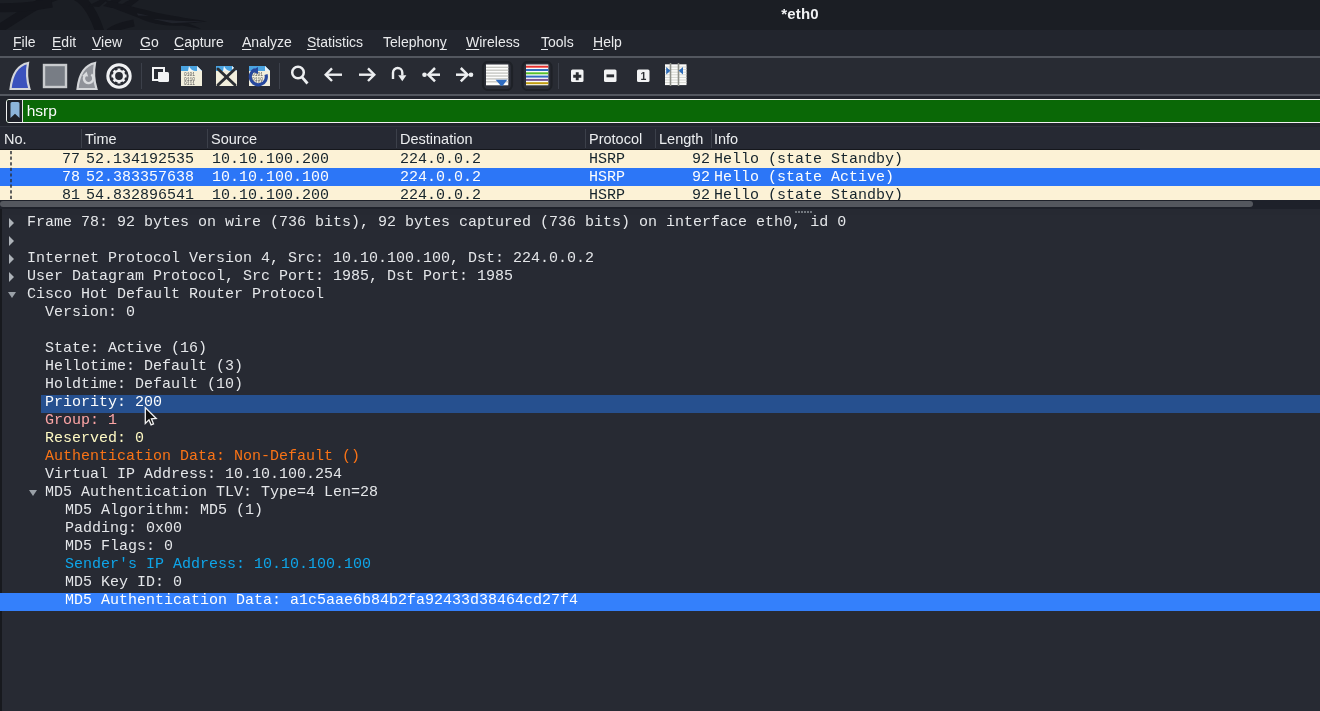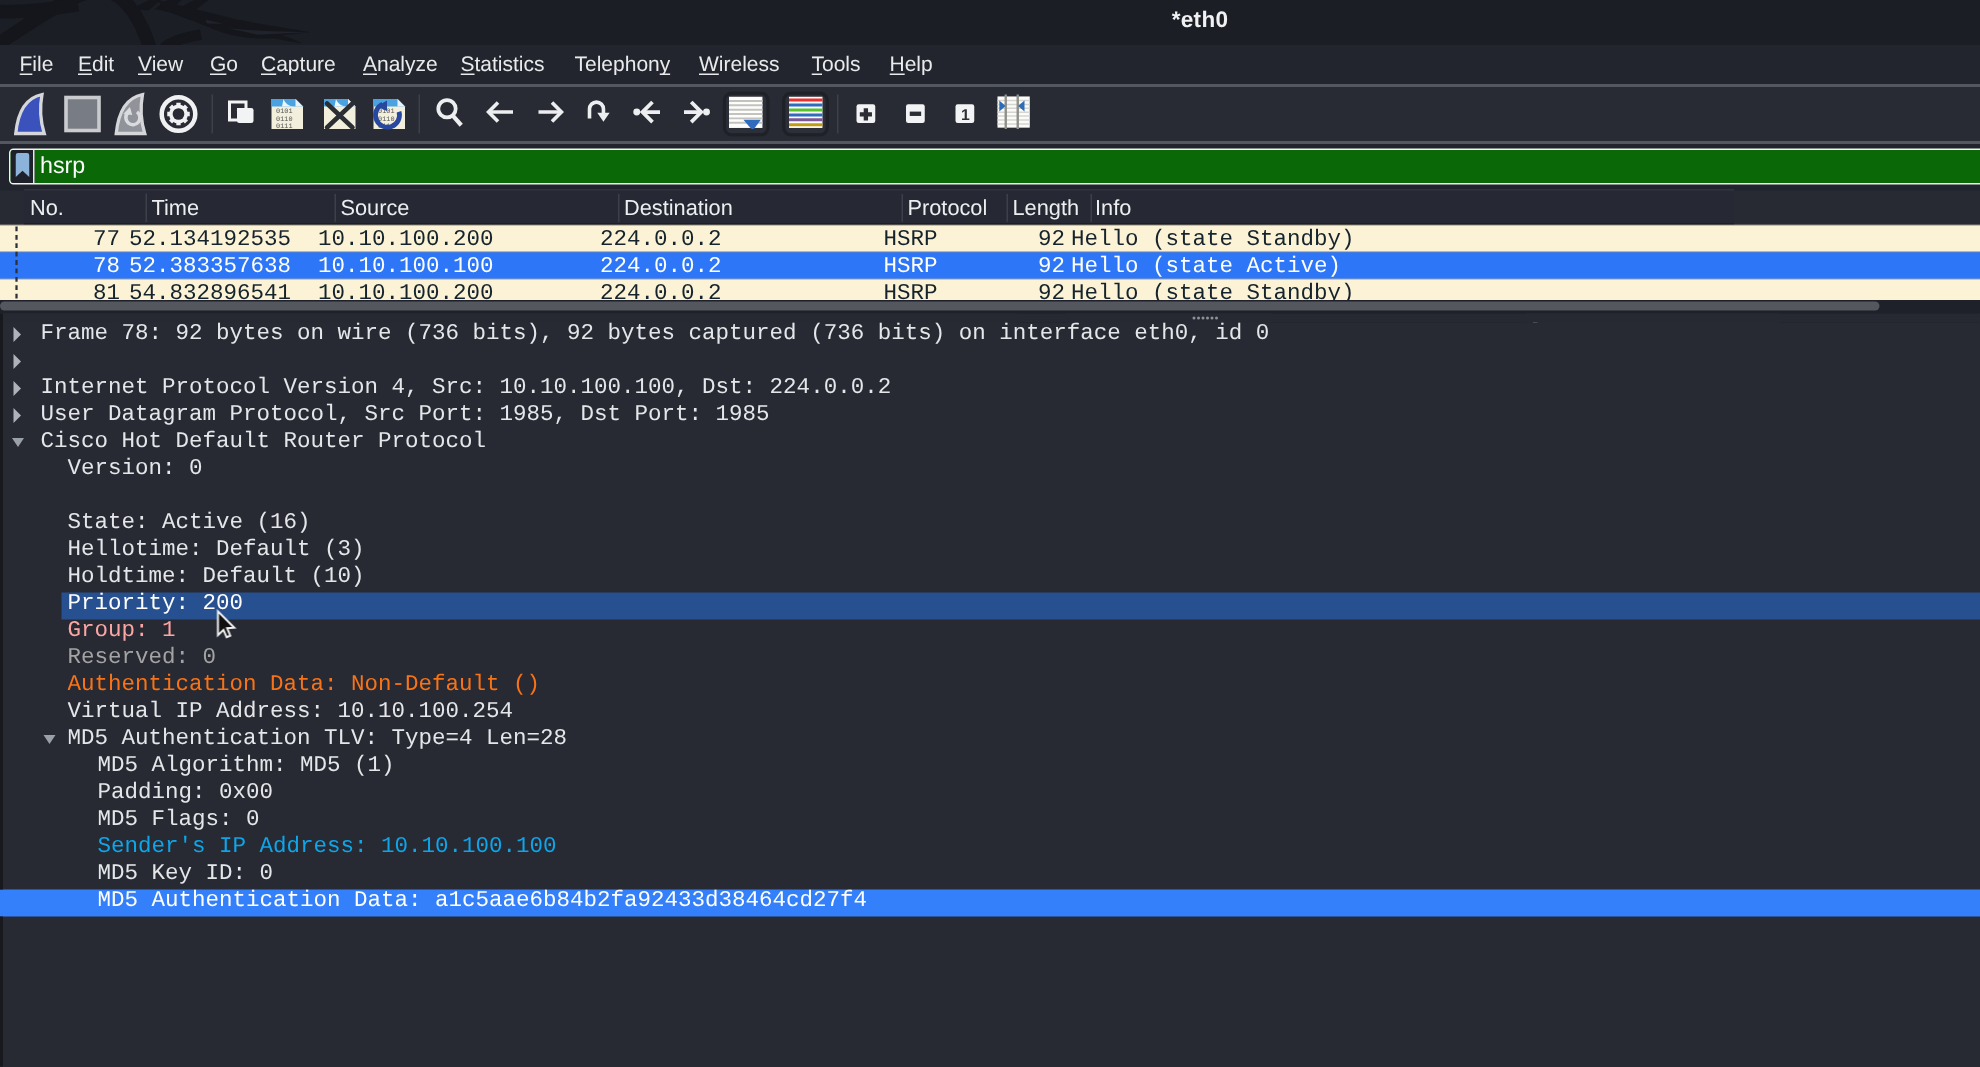--- a/index.html
+++ b/index.html
@@ -25,21 +25,21 @@
   .tsep { position:absolute; top:5px; width:1px; height:26px; background:#3c404a; }
   #div2 { left:0; top:94px; width:1320px; height:2.5px; background:#53575f; }
 
   
   #filterrow { left:0; top:96px; width:1320px; height:31px; background:#21242c; }
   #filter { position:absolute; left:6px; top:2.5px; width:1320px; height:24px; border:1.5px solid #f2f2f2; border-radius:3px; background:#0a6806; overflow:hidden; }
   #bmark { position:absolute; left:0; top:0; width:15.5px; height:24px; background:#1e2129; border-right:1.5px solid #e8e8e8; }
   #hsrp { position:absolute; left:19.7px; top:2.5px; color:#fbfbfb; font-size:15.5px; }
 
   
-  #lheader { left:16px; top:126px; width:1140px; height:24px; background:#262933; border-top:1px solid #31343e;text-decoration:underline; }
+  #lheader { left:0; top:126px; width:1140px; height:24px; background:#262933; border-top:1px solid #31343e;text-decoration:underline; }
   .hc { position:absolute; top:4px; color:#eceef0; font-size:14.5px; }
   .hsep { position:absolute; top:2px; width:1px; height:19px; background:#3c404a; }
   #lheader { border-bottom:1px solid #15171c; }
   .prow { position:absolute; left:0; width:1320px; height:18px; }
   .prow .mono-cell { position:absolute; top:0.5px; white-space:pre; }
   .cream { background:#fcf2d6; color:#15242c; }
   .selrow { background:#2c76f7; color:#fdfdfd; }
 
   
   #hscrolltrack { left:0; top:200px; width:1320px; height:9px; background:#1e212a; }
@@ -341,21 +341,21 @@
         <span style="left:45px;color:#e4e6e9">Holdtime: Default (10)</span>
       </div>
       <div class="dl" style="top:180px">
         <div class="hl1"></div>
         <span style="left:45px;color:#fdfdfd">Priority: 200</span>
       </div>
       <div class="dl" style="top:198px">
         <span style="left:45px;color:#fca5a5">Group: 1</span>
       </div>
       <div class="dl" style="top:216px">
-        <span style="left:45px;color:#a3a3a3">Reserved: 0</span>
+        <span style="left:45px;color:#fef9c3">Reserved: 0</span>
       </div>
       <div class="dl" style="top:234px">
         <span style="left:45px;color:#f97316">Authentication Data: Non-Default ()</span>
       </div>
       <div class="dl" style="top:252px">
         <span style="left:45px;color:#e4e6e9">Virtual IP Address: 10.10.100.254</span>
       </div>
       <div class="dl" style="top:270px">
         <div class="tri tri-d" style="left:28.7px;top:5.8px"></div>
         <span style="left:45px;color:#e4e6e9">MD5 Authentication TLV: Type=4 Len=28</span>

